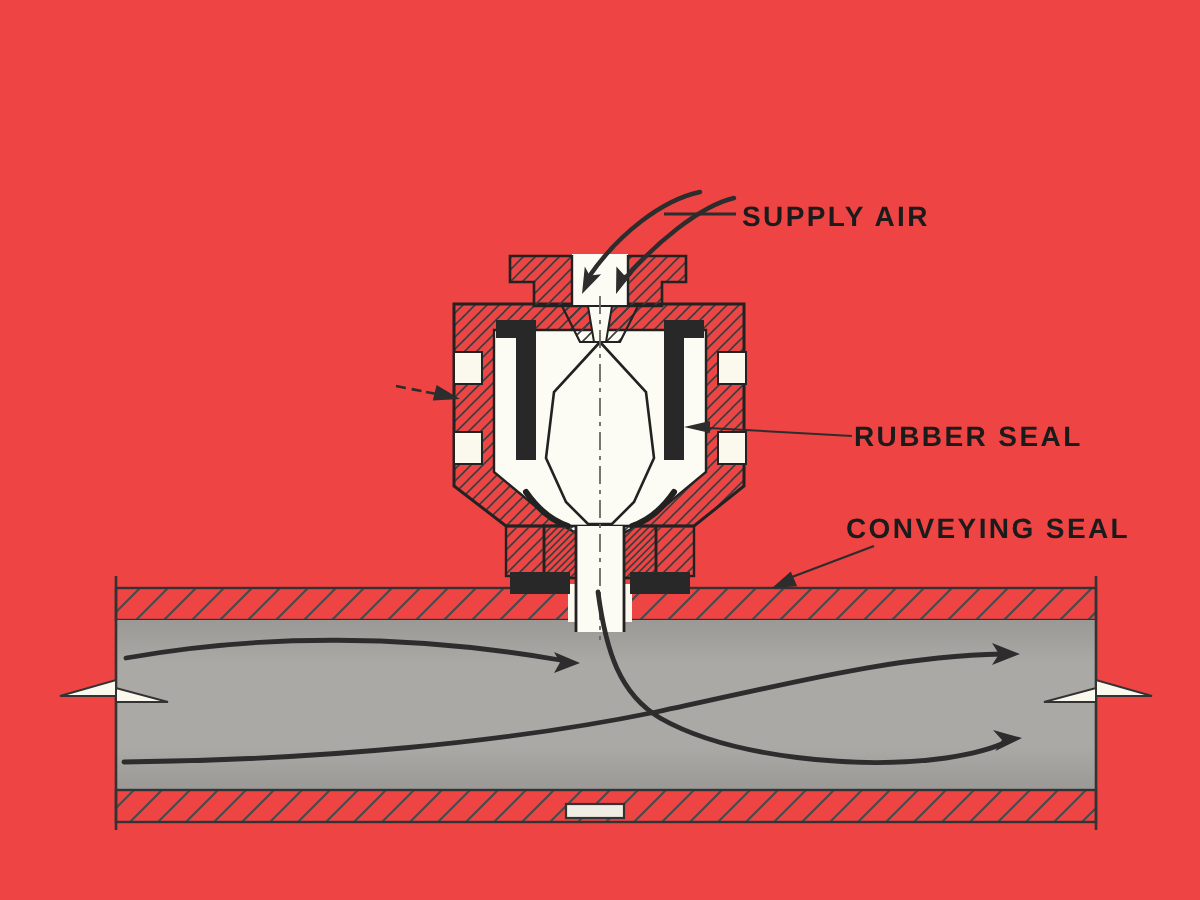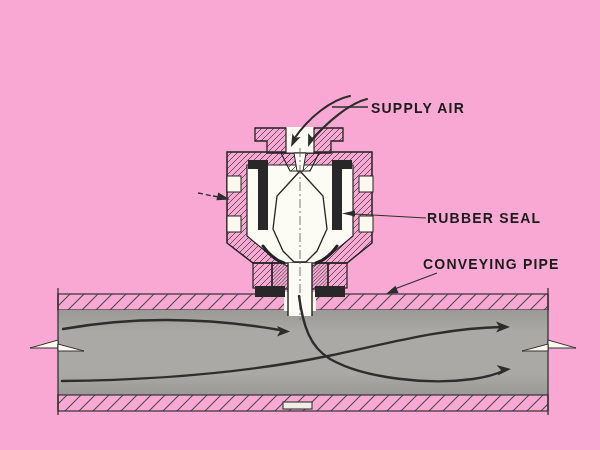--- a/index.html
+++ b/index.html
@@ -1,18 +1,18 @@
 <!DOCTYPE html>
 <html><head>
 <meta charset="utf-8">
 <style>
   html,body{margin:0;padding:0;background:#e8e6db;}
   .stage{
     position:relative;width:600px;height:450px;overflow:hidden;
-    background:#f9a8d4;
+    background:#ef4444;
     font-family:"Liberation Sans",sans-serif;
   }
   .label{
     position:absolute;
     font-weight:bold;font-size:14px;letter-spacing:1.2px;
     color:#1b1b1b;white-space:nowrap;user-select:none;
   }
   svg{position:absolute;left:0;top:0;}
 </style>
 </head>
@@ -123,15 +123,15 @@
       <line x1="426" y1="218" x2="354" y2="214" stroke="#2d2d2d" stroke-width="1"></line>
       <polygon points="342,213.5 355,210.5 355,216.5" fill="#2d2d2d"></polygon>
 
       <line x1="437" y1="273" x2="392" y2="290" stroke="#2d2d2d" stroke-width="1.2"></line>
       <polygon points="386,294 395.4,285.7 398.6,293.1" fill="#2d2d2d"></polygon>
     </g>
   </svg>
 
   <div class="label" style="left:371px;top:100px;">SUPPLY AIR</div>
   <div class="label" style="left:427px;top:210px;">RUBBER SEAL</div>
-  <div class="label" style="left:423px;top:256px;">CONVEYING PIPE</div>
+  <div class="label" style="left:423px;top:256px;">CONVEYING SEAL</div>
 
 </div>
 
 </body></html>

